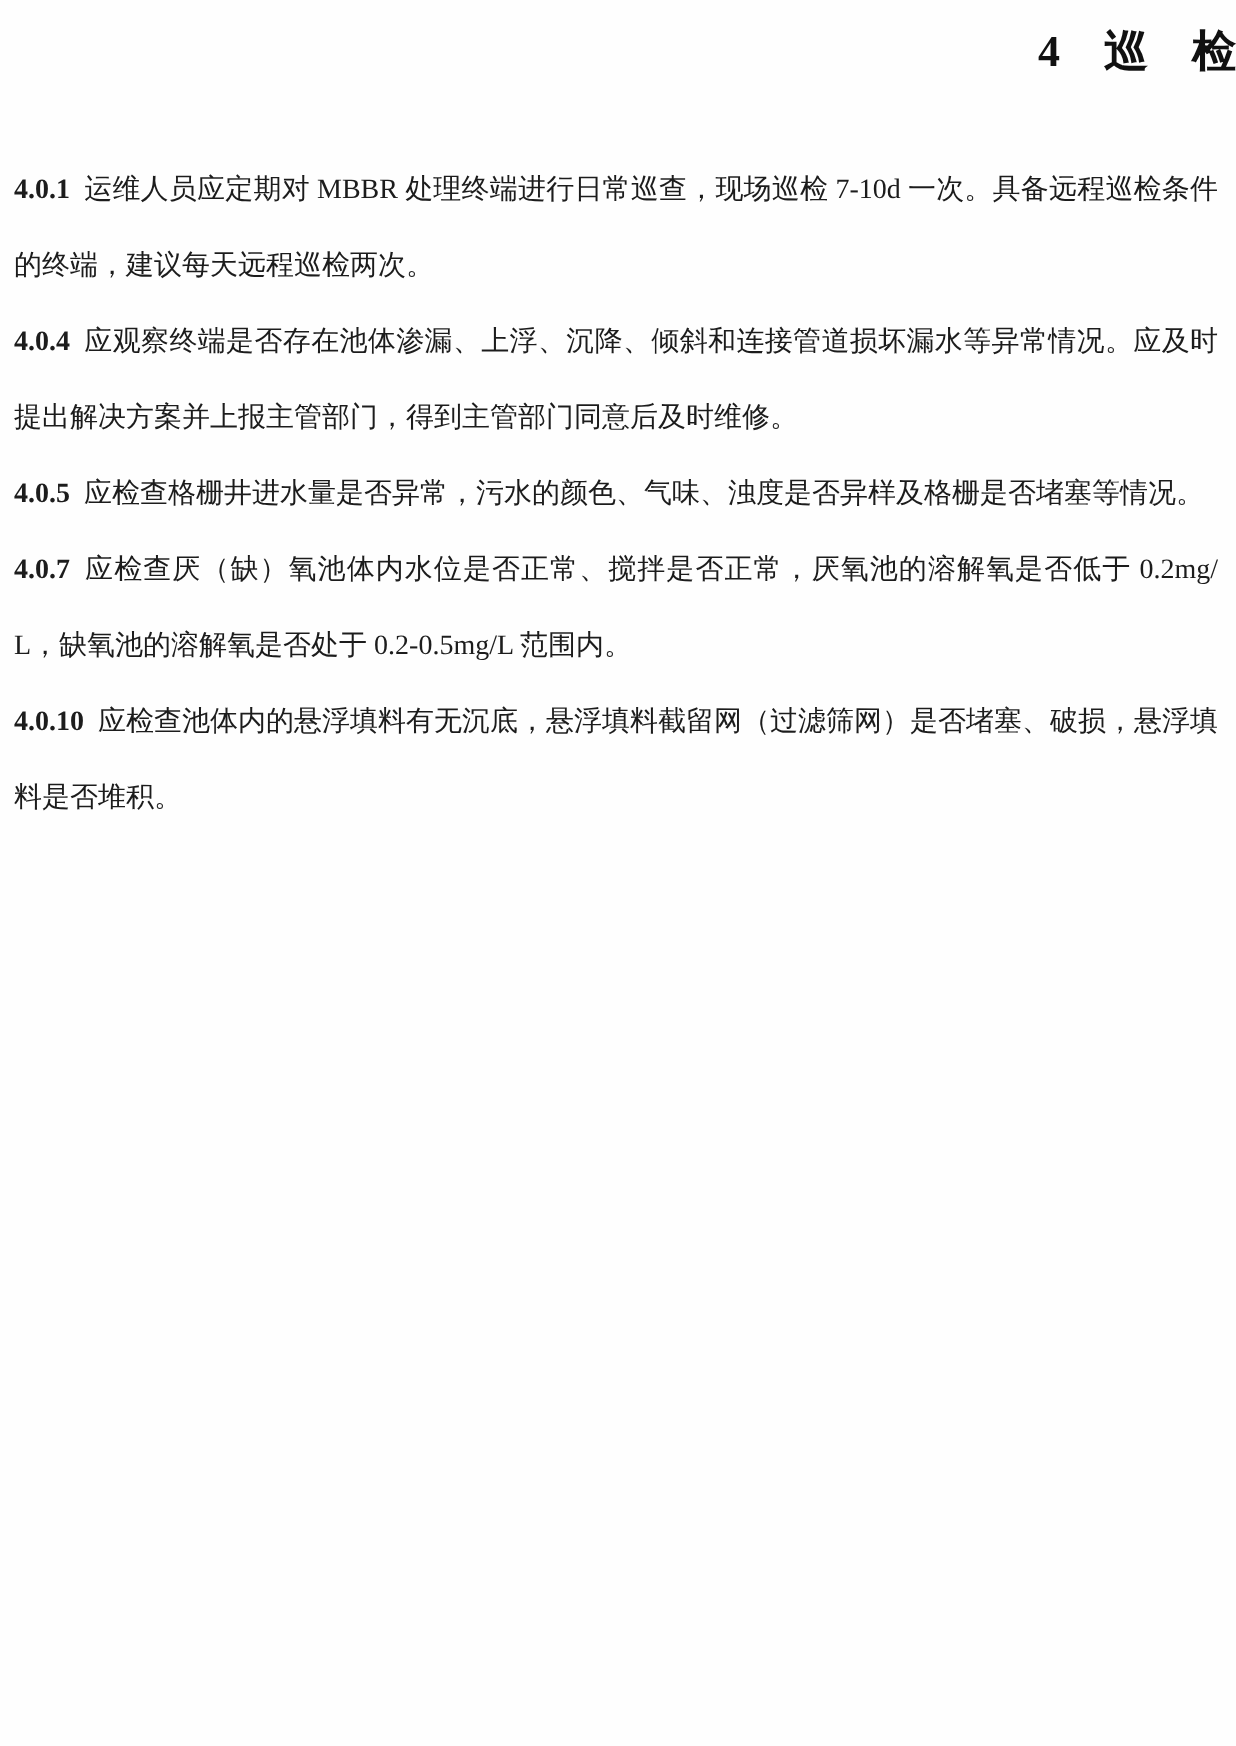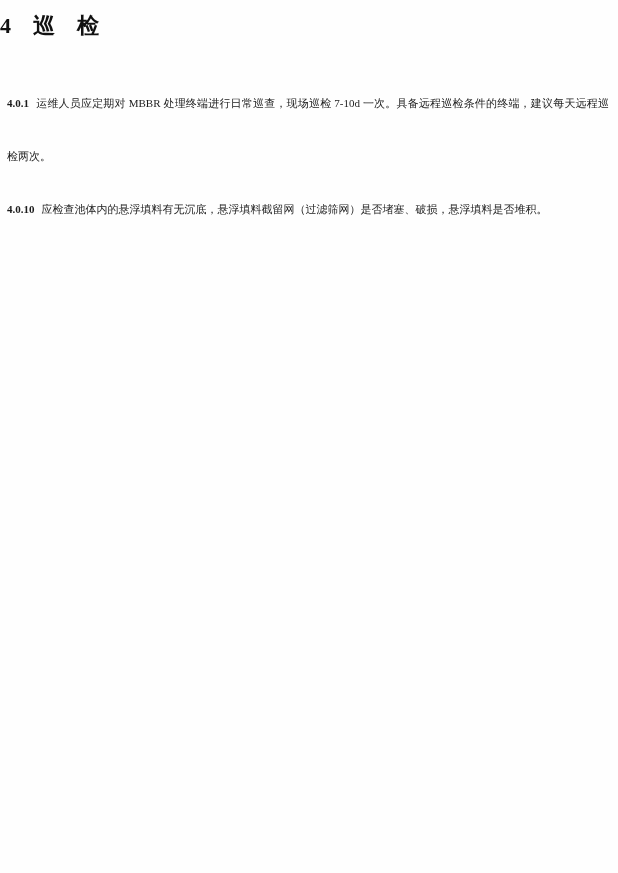--- a/index.html
+++ b/index.html
@@ -11,34 +11,34 @@
     position: relative;
     width: 618px;
     height: 873px;
     background: #fefefe;
     overflow: hidden;
     font-family: "Liberation Serif", "DejaVu Serif", serif;
     color: #1c1c1c;
   }
   .doc-title {
     margin: 12px 0 0 0;
-    text-align: left;
+    text-align: right;
     font-size: 22px;
     line-height: 28px;
     font-weight: bold;
     color: #111111;
   }
   .doc-body {
     margin: 37px 9px 0 7px;
   }
   p.clause {
     margin: 0;
     padding: 0;
-    font-size: 11px;
-    line-height: 53px;
+    font-size: 14px;
+    line-height: 38px;
     text-align: justify;
     text-align-last: left;
     word-break: break-all;
     color: #1c1c1c;
   }
   .clause-num {
     font-weight: bold;
     margin-right: 7px;
     white-space: nowrap;
   }
@@ -49,22 +49,25 @@
 <div class="page">
 
   <h1 class="doc-title">4　巡　检</h1>
 
   <div class="doc-body">
 
     <p class="clause"><span class="clause-num">4.0.1</span><span class="clause-text">运维人员应定期对 MBBR 处理终端进行日常巡查，现场巡检 7-10d 一次。具备远程巡检条件的终端，建议每天远程巡检两次。</span></p>
 
 
 
+    <p class="clause"><span class="clause-num">4.0.4</span><span class="clause-text">应观察终端是否存在池体渗漏、上浮、沉降、倾斜和连接管道损坏漏水等异常情况。应及时提出解决方案并上报主管部门，得到主管部门同意后及时维修。</span></p>
+
+    <p class="clause"><span class="clause-num">4.0.5</span><span class="clause-text">应检查格栅井进水量是否异常，污水的颜色、气味、浊度是否异样及格栅是否堵塞等情况。</span></p>
 
 
-
+    <p class="clause"><span class="clause-num">4.0.7</span><span class="clause-text">应检查厌（缺）氧池体内水位是否正常、搅拌是否正常，厌氧池的溶解氧是否低于 0.2mg/L，缺氧池的溶解氧是否处于 0.2-0.5mg/L 范围内。</span></p>
 
 
 
     <p class="clause"><span class="clause-num">4.0.10</span><span class="clause-text">应检查池体内的悬浮填料有无沉底，悬浮填料截留网（过滤筛网）是否堵塞、破损，悬浮填料是否堆积。</span></p>
 
   </div>
 </div>
 
 </body></html>

